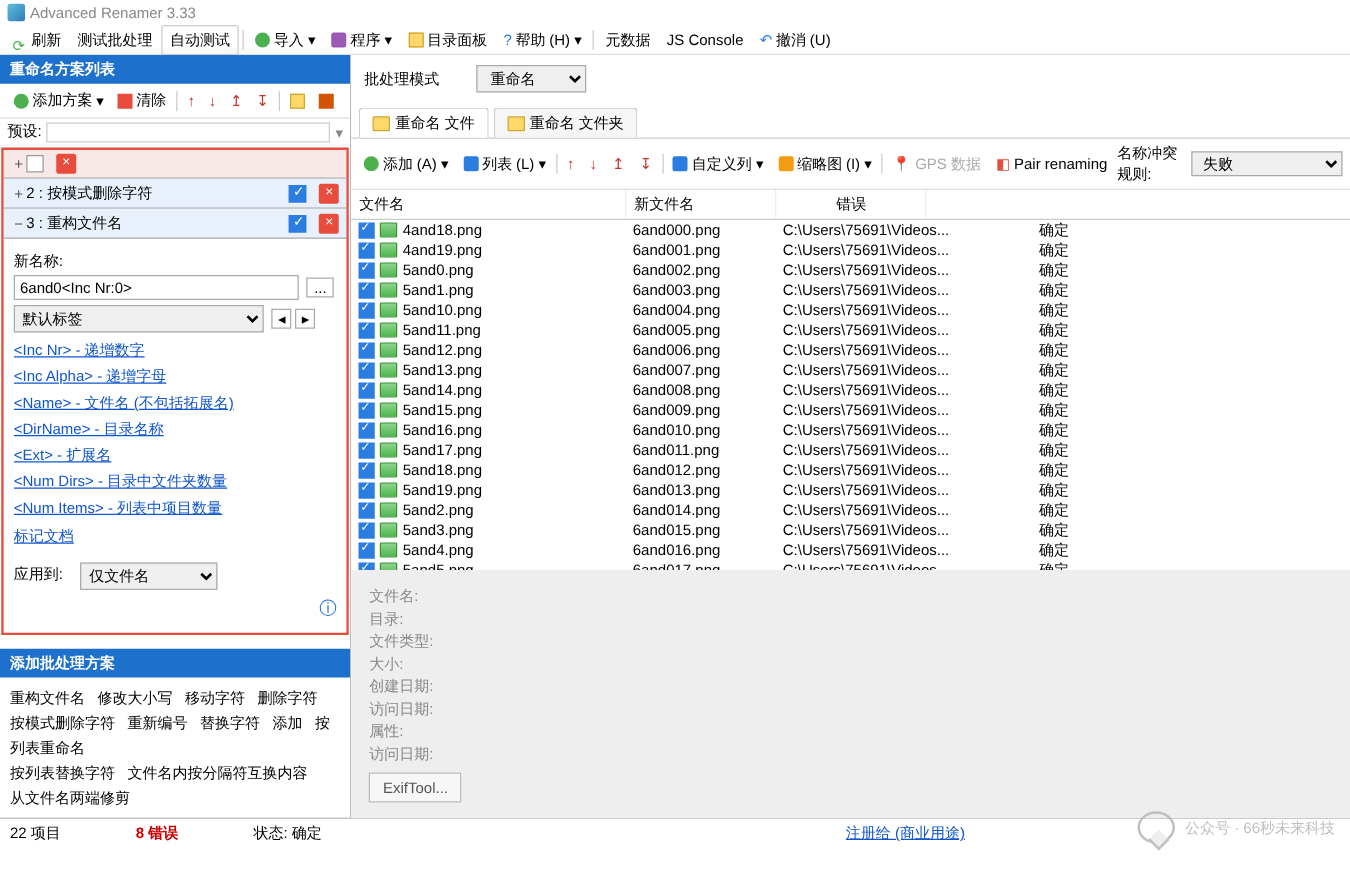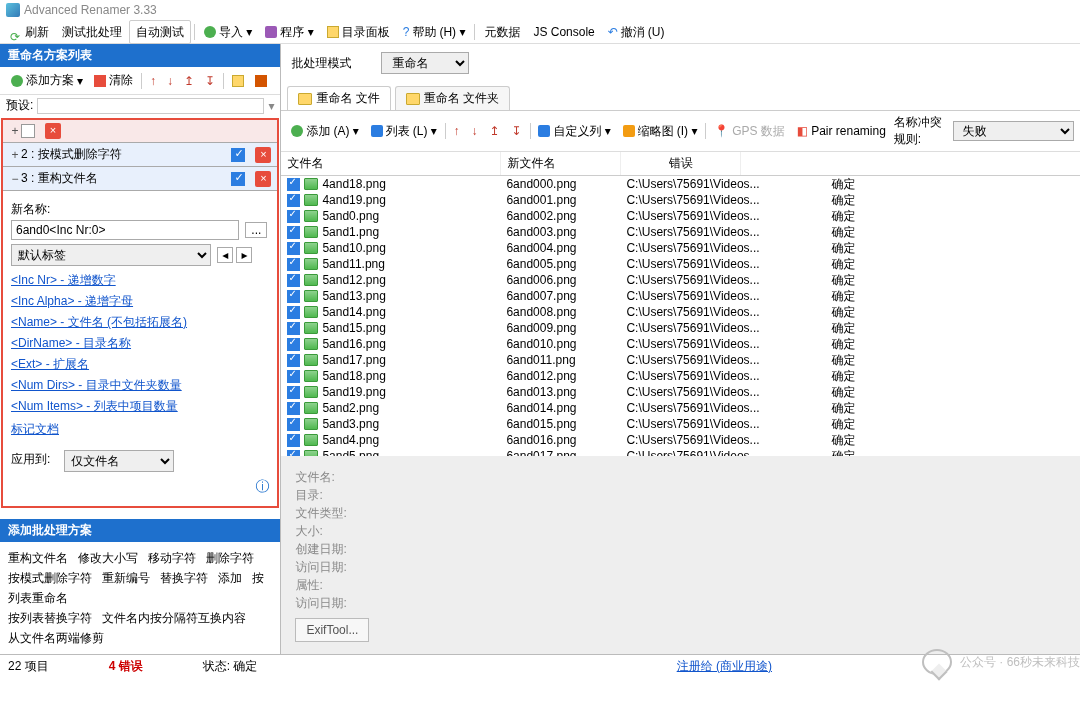--- a/index.html
+++ b/index.html
@@ -80,21 +80,21 @@
 .file-list { overflow-y: auto; height: 320px; }
 .file-row { display: flex; align-items: center; padding: 0 6px; height: 16px; }
 .file-row .chk { width: 13px; height: 13px; background: #2b7de1; position: relative; margin-right: 4px; flex-shrink: 0; }
 .file-row .chk::after { content: "✓"; color: #fff; position: absolute; top: -2px; left: 1px; font-size: 10px; }
 .file-row .ficon { width: 14px; height: 12px; background: linear-gradient(#8ed28e,#4fb84f); border: 1px solid #3a9a3a; border-radius: 1px; margin-right: 4px; flex-shrink: 0; }
 .file-row .c { overflow: hidden; text-overflow: ellipsis; white-space: nowrap; padding-right: 6px; }
 
 .info-panel { background: #eee; padding: 12px 14px; color: #888; line-height: 18px; flex: 1; }
 .info-panel .exif { display: inline-block; border: 1px solid #bbb; background: #f7f7f7; padding: 2px 10px; margin-top: 6px; color: #555; }
 
-.watermark { position: absolute; right: 0; bottom: 26px; font-size: 26px; color: #bfbfbf; display: flex; align-items: center; gap: 8px; pointer-events: none; }
+.watermark { position: absolute; right: 12px; bottom: 26px; font-size: 26px; color: #bfbfbf; display: flex; align-items: center; gap: 8px; pointer-events: none; }
 .watermark .bubble { width: 30px; height: 26px; border: 2px solid #bfbfbf; border-radius: 50%; position: relative; }
 .watermark .bubble::after { content: ""; position: absolute; width: 10px; height: 10px; border: 2px solid #bfbfbf; border-top: none; border-left: none; bottom: -5px; right: 5px; transform: rotate(45deg); background: #eee; }
 
 .ic { display: inline-block; width: 12px; height: 12px; }
 .ic-green  { background: #4caf50; border-radius: 50%; }
 .ic-blue   { background: #2b7de1; border-radius: 2px; }
 .ic-red    { background: #e74c3c; }
 .ic-orange { background: #f39c12; border-radius: 2px; }
 .ic-purple { background: #9b59b6; border-radius: 2px; }
 .ic-folder { background: #ffd76a; border: 1px solid #caa930; }
@@ -462,21 +462,21 @@
           <div>属性:</div>
           <div>访问日期:</div>
         </div>
       <span class="exif">ExifTool...</span>
     </div>
   </div>
 </div>
 
 <div class="statusbar">
   <span>22 项目</span>
-  <span class="err">4 错误</span>
+  <span class="err">8 错误</span>
   <span>状态: 确定</span>
   <a href="#" class="reg">注册给 (商业用途)</a>
 </div>
 
 <div class="watermark">
   <span class="bubble"></span>
   <span>公众号 · 66秒未来科技</span>
 </div>
 
 </body></html>

